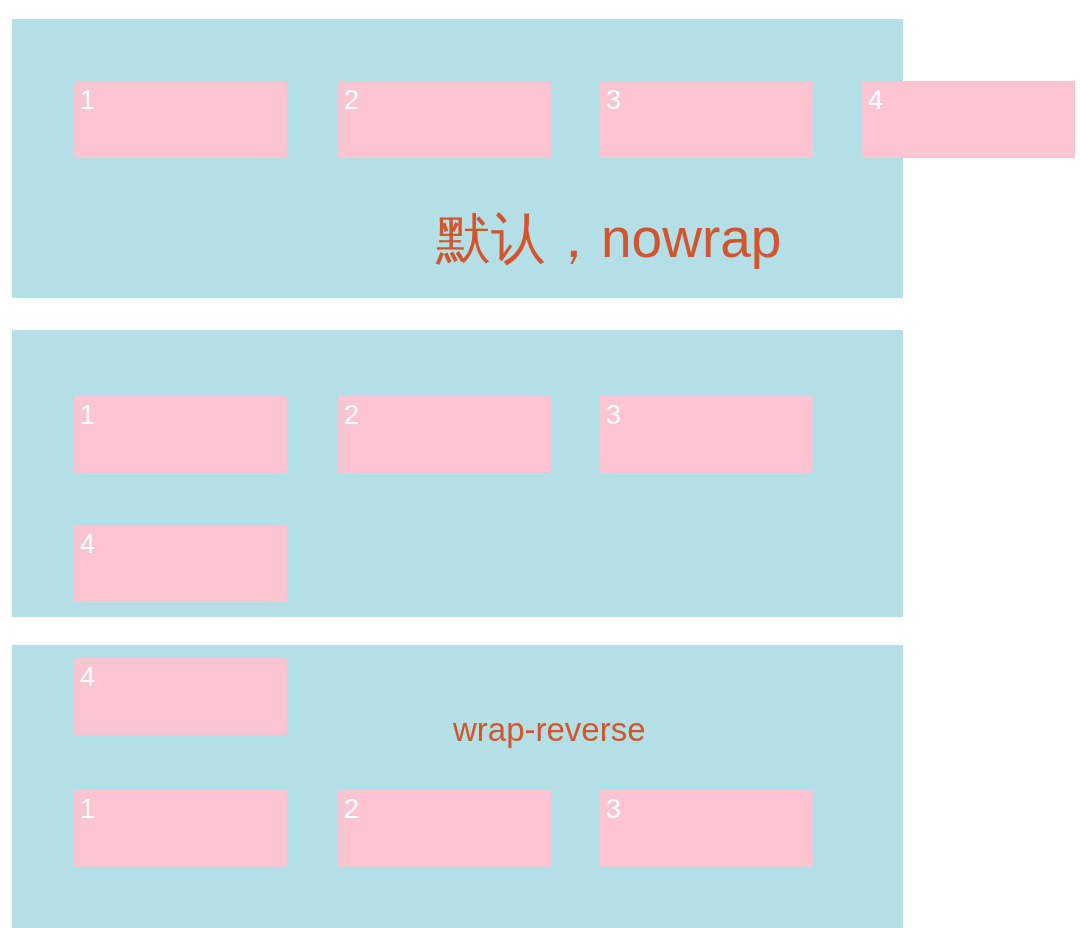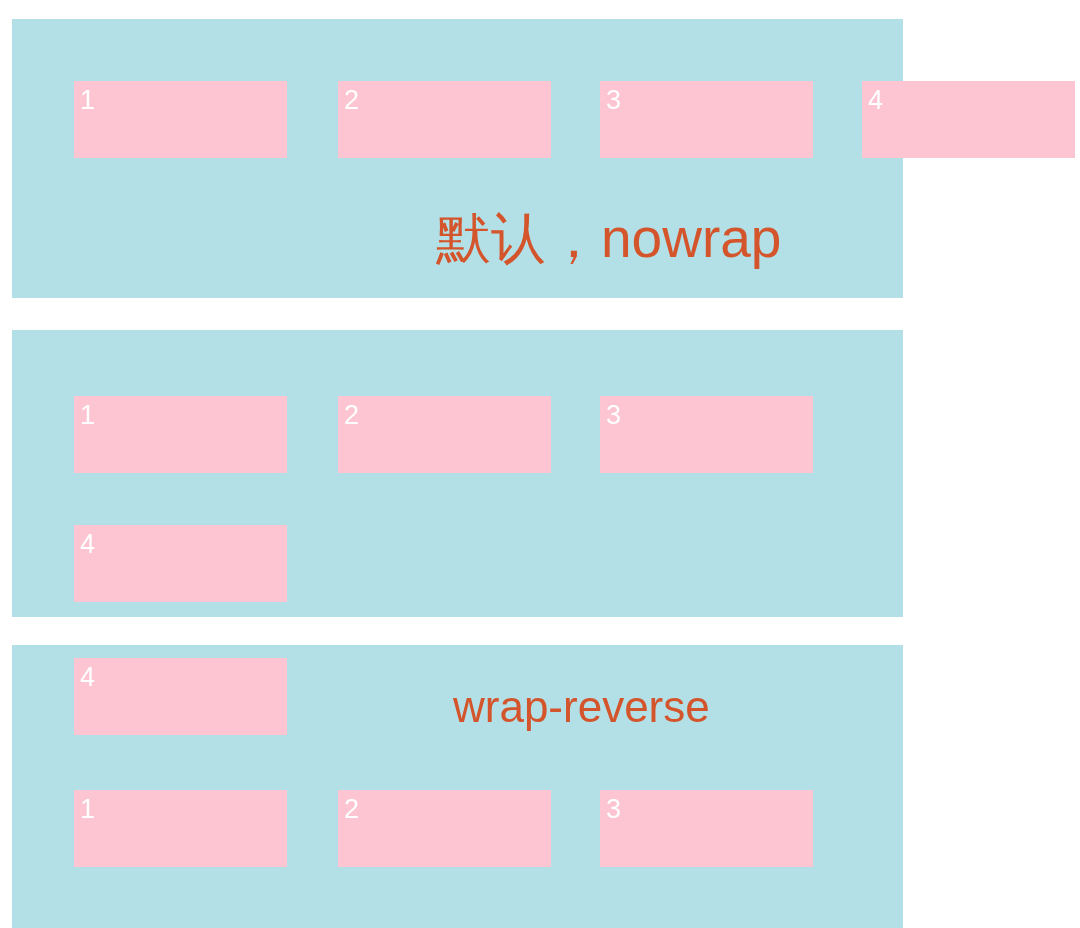--- a/index.html
+++ b/index.html
@@ -96,22 +96,22 @@
     top: 192px;
     font-size: 55px;
   }
   #caption-wrap {
     left: 437px;
     top: 531px;
     font-size: 52px;
   }
   #caption-wrap-reverse {
     left: 441px;
-    top: 40px;
-    font-size: 44px;
+    top: 68px;
+    font-size: 33px;
   }
 </style>
 </head>
 <body>
 
 <div id="stage">
 
   <div class="flex-container" id="panel-nowrap">
 
     <div class="flex-item col-1">1</div>

